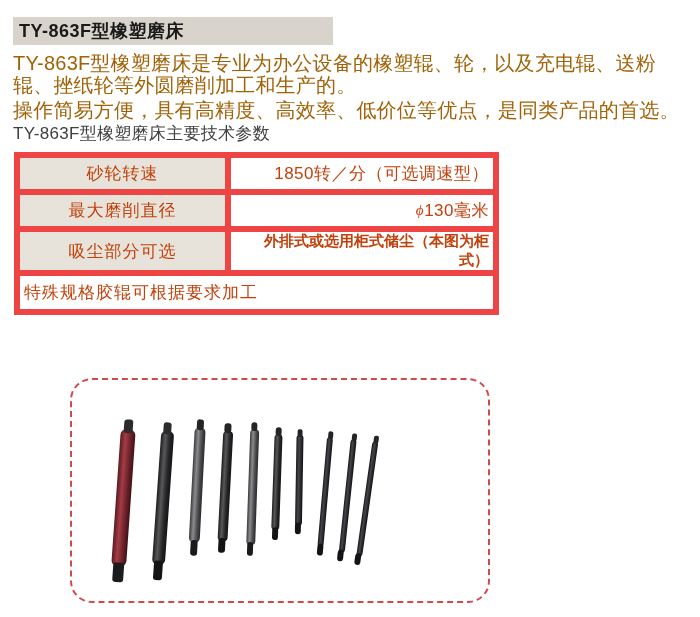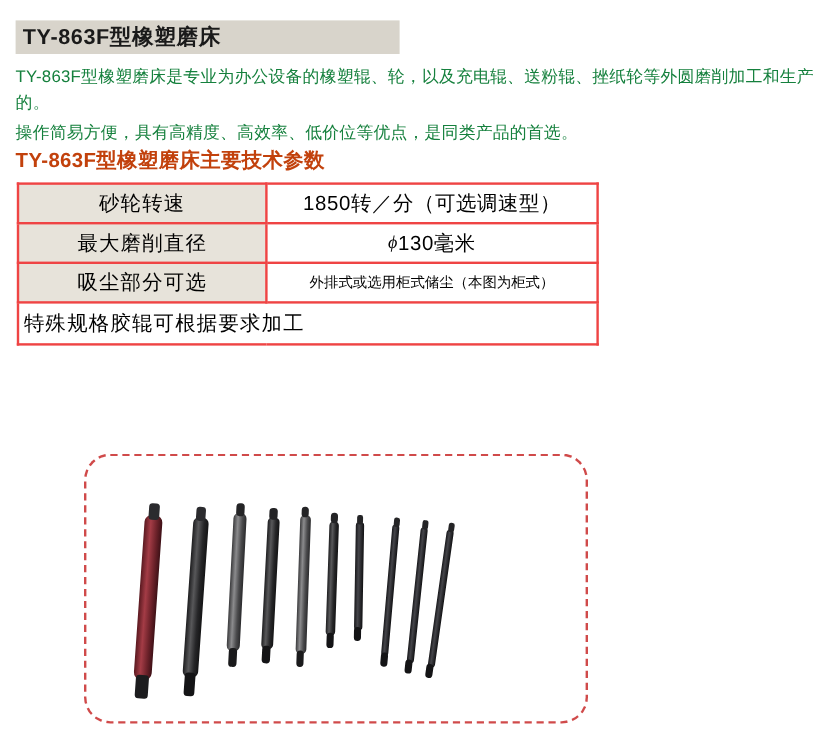--- a/index.html
+++ b/index.html
@@ -44,67 +44,68 @@
 
   
   .intro {
     position: absolute;
     left: 13px;
     top: 52px;
     width: 680px;
   }
   .intro p {
     margin: 0 0 3px 0;
-    font-size: 14px;
+    font-size: 20px;
     line-height: 22px;
-    color: #15803d;
+    color: #a16207;
     letter-spacing: 0.2px;
   }
 
   
   .section-heading {
     position: absolute;
     left: 13px;
     top: 122px;
     font-size: 17px;
-    font-weight: bold;
-    color: #c2410c;
+    font-weight: normal;
+    color: #404040;
     letter-spacing: 0.3px;
   }
 
   
   .spec-table {
     position: absolute;
     left: 14px;
     top: 152px;
     width: 485px;
     border-collapse: collapse;
     background: #ffffff;
   }
   .spec-table td {
-    border: 2px solid #ef4444;
+    border: 6px solid #ef4444;
     height: 31px;
     font-size: 17px;
-    color: #000000;
+    color: #c2410c;
     padding: 0 4px;
   }
   .spec-table td.label {
     width: 197px;
     background: #e7e3da;
     text-align: center;
     letter-spacing: 1px;
   }
   .spec-table td.value {
     background: #ffffff;
-    text-align: center;
+    text-align: right;
     letter-spacing: 0.5px;
   }
   .spec-table td.value.small {
-    font-size: 12px;
+    font-size: 15px;
     letter-spacing: 0;
+    font-weight: bold;
   }
   .spec-table tr.note-row td {
     height: 33px;
     background: #ffffff;
     font-size: 17px;
     letter-spacing: 1px;
   }
   .diam-sym {
     font-style: italic;
     font-family: "Liberation Serif", "DejaVu Serif", serif;

